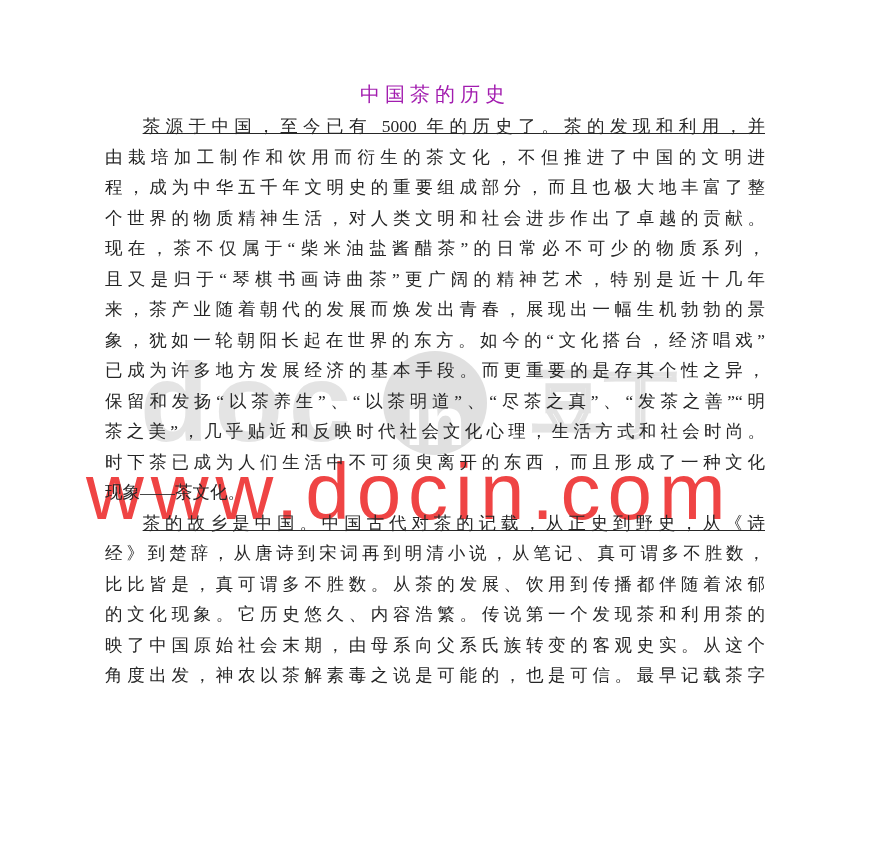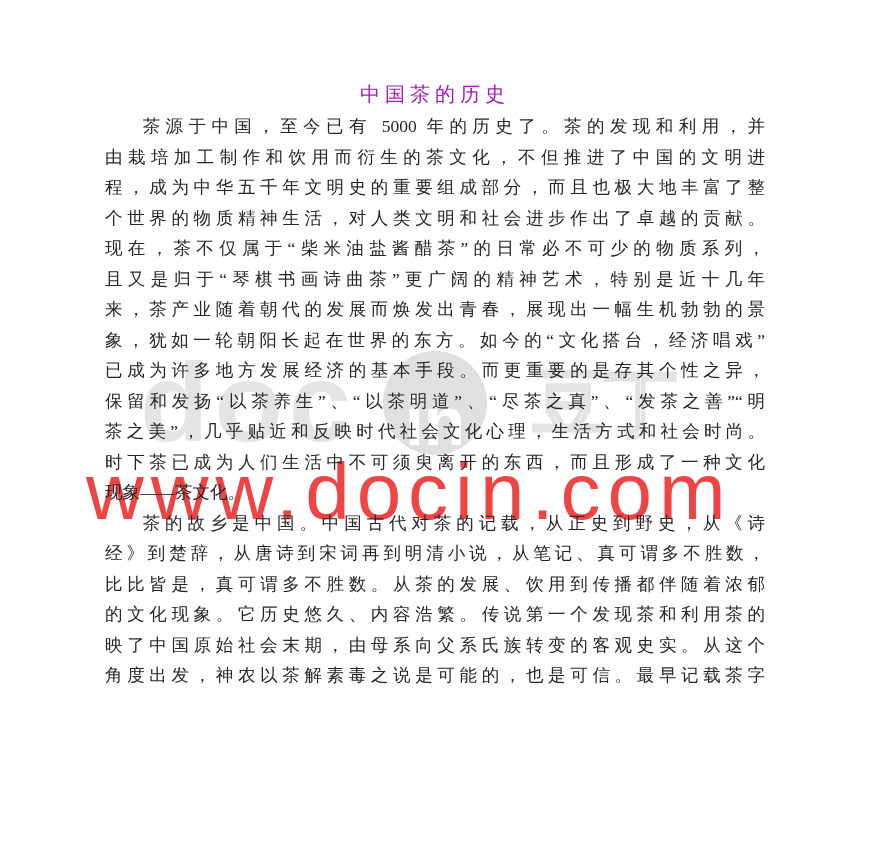--- a/index.html
+++ b/index.html
@@ -26,21 +26,21 @@
   
   #doc-title{position:absolute;z-index:1;left:105px;top:82px;width:660px;
     text-align:center;font-size:20px;letter-spacing:5px;color:#a21caf;
     line-height:24px;}
   #body-text{position:absolute;z-index:1;left:105px;top:111px;width:660px;
     color:#262626;font-size:17.5px;}
   .line{height:30.5px;line-height:30.5px;text-align:justify;
     text-align-last:justify;-moz-text-align-last:justify;white-space:nowrap;
     overflow:visible;}
   .line.para-end{text-align-last:left;-moz-text-align-last:left;}
-  .line.indent{text-indent:2.15em;}
+  .line.indent{text-indent:2.15em;text-decoration:underline;}
 </style>
 </head>
 <body>
 
 <div id="page">
 
   <div id="watermark">
     <div class="wm-logo-row">
       <span class="wm-doc">doc</span>
       <span class="wm-circle">

